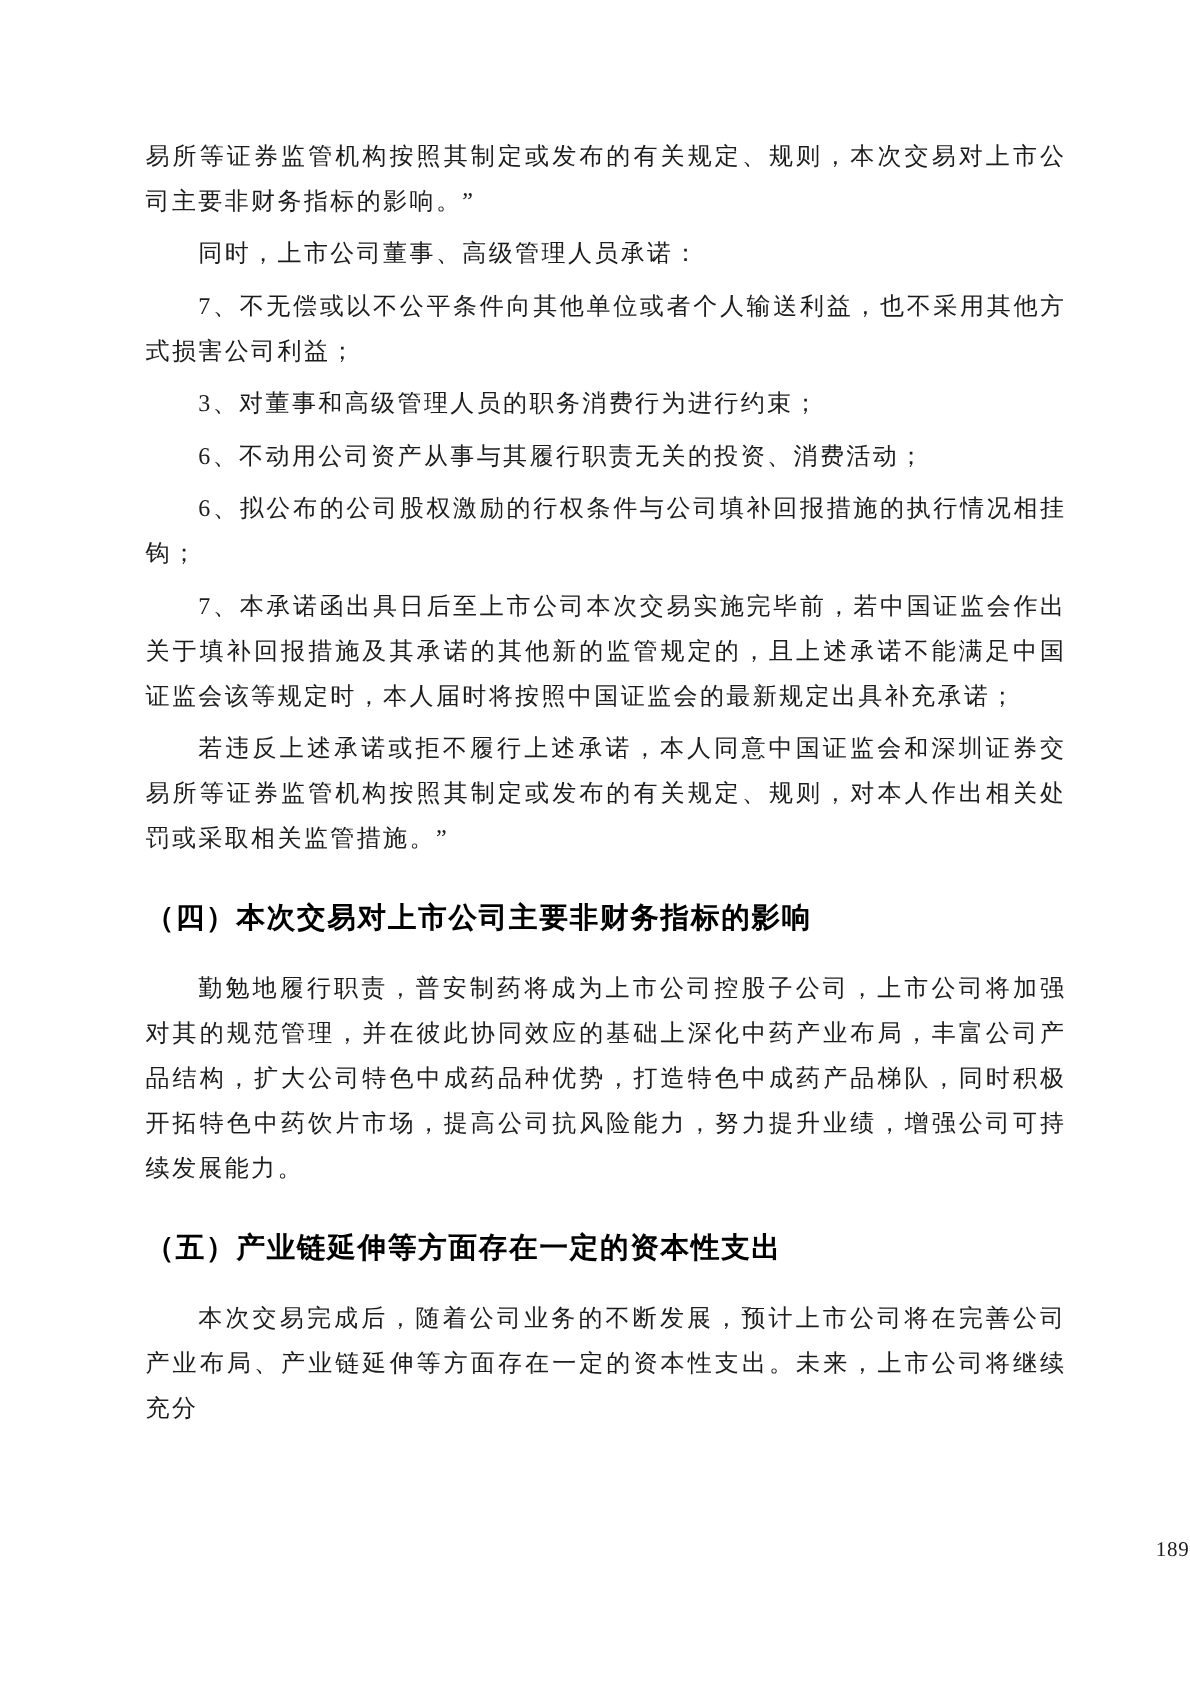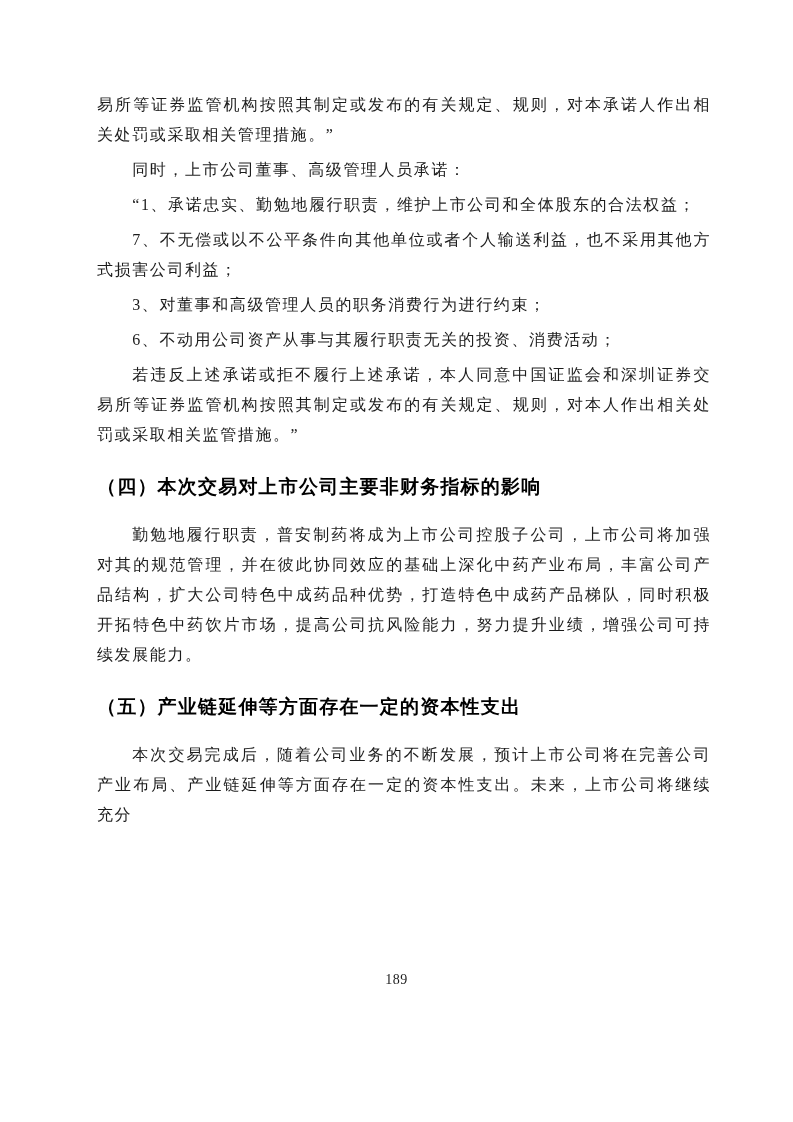--- a/index.html
+++ b/index.html
@@ -27,53 +27,54 @@
     line-height: 30px;
     letter-spacing: 1.6px;
     text-align: justify;
     text-indent: 2.2em;
     margin: 0 0 5px 0;
   }
   .para.noindent {
     text-indent: 0;
   }
   .heading {
-    font-family: Liberation Mono, monospace;
+    font-family: Liberation Serif, serif;
     font-weight: bold;
     color: #000000;
     font-size: 19px;
     line-height: 32px;
     letter-spacing: 1.2px;
     text-align: left;
     text-indent: 0;
     margin: 22px 0 16px 0;
   }
   .pagenum {
     position: absolute;
     left: 0;
     right: 0;
-    top: 972px;
-    text-align: center;
+    top: 1026px;
+    text-align: right;
     font-size: 14px;
     letter-spacing: 0.5px;
     color: #1c1c1c;
   }
 </style>
 </head>
 <body>
 
 <div class="page">
   <div class="content">
 
-    <p class="para noindent">易所等证券监管机构按照其制定或发布的有关规定、规则，对本承诺人作出相关处罚或采取相关管理措施。”</p>
+    <p class="para noindent">易所等证券监管机构按照其制定或发布的有关规定、规则，本次交易对上市公司主要非财务指标的影响。”</p>
     <p class="para">同时，上市公司董事、高级管理人员承诺：</p>
-    <p class="para">“1、承诺忠实、勤勉地履行职责，维护上市公司和全体股东的合法权益；</p>
     <p class="para">7、不无偿或以不公平条件向其他单位或者个人输送利益，也不采用其他方式损害公司利益；</p>
     <p class="para">3、对董事和高级管理人员的职务消费行为进行约束；</p>
     <p class="para">6、不动用公司资产从事与其履行职责无关的投资、消费活动；</p>
+    <p class="para">6、拟公布的公司股权激励的行权条件与公司填补回报措施的执行情况相挂钩；</p>
+    <p class="para">7、本承诺函出具日后至上市公司本次交易实施完毕前，若中国证监会作出关于填补回报措施及其承诺的其他新的监管规定的，且上述承诺不能满足中国证监会该等规定时，本人届时将按照中国证监会的最新规定出具补充承诺；</p>
     <p class="para">若违反上述承诺或拒不履行上述承诺，本人同意中国证监会和深圳证券交易所等证券监管机构按照其制定或发布的有关规定、规则，对本人作出相关处罚或采取相关监管措施。”</p>
 
     <h2 class="heading">（四）本次交易对上市公司主要非财务指标的影响</h2>
 
     <p class="para">勤勉地履行职责，普安制药将成为上市公司控股子公司，上市公司将加强对其的规范管理，并在彼此协同效应的基础上深化中药产业布局，丰富公司产品结构，扩大公司特色中成药品种优势，打造特色中成药产品梯队，同时积极开拓特色中药饮片市场，提高公司抗风险能力，努力提升业绩，增强公司可持续发展能力。</p>
 
     <h2 class="heading">（五）产业链延伸等方面存在一定的资本性支出</h2>
 
     <p class="para">本次交易完成后，随着公司业务的不断发展，预计上市公司将在完善公司产业布局、产业链延伸等方面存在一定的资本性支出。未来，上市公司将继续充分</p>
 

